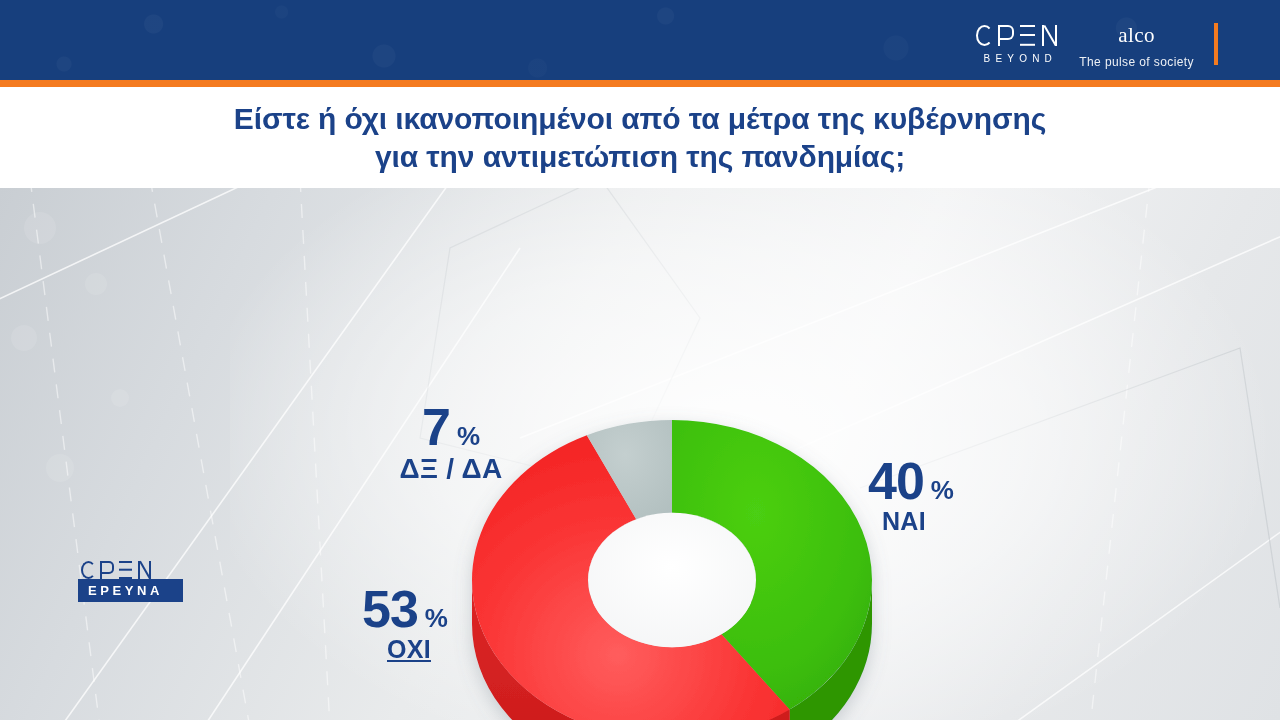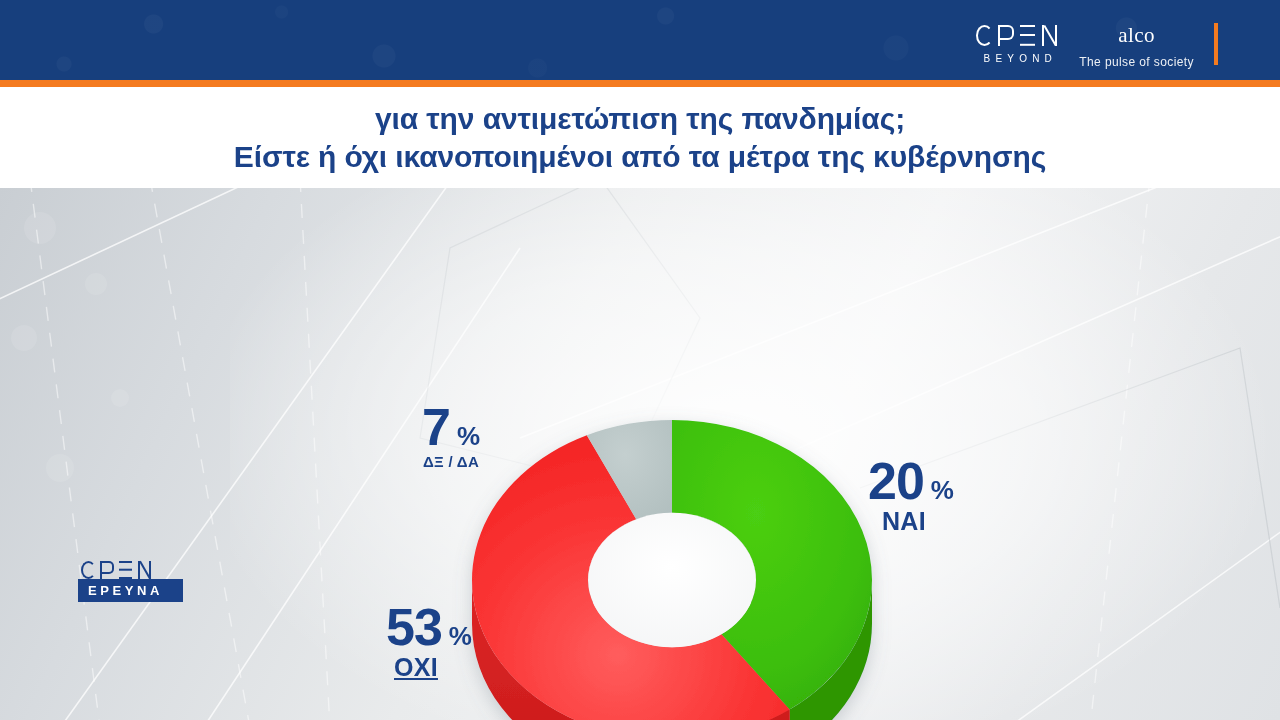--- a/index.html
+++ b/index.html
@@ -160,24 +160,24 @@
     font-size:52px; font-weight:bold; line-height:50px; letter-spacing:-1px;
   }
   .callout .pct{
     font-size:26px; font-weight:bold; margin-left:7px;
   }
   .callout .cat{
     font-size:25px; font-weight:bold; letter-spacing:.3px; margin-top:1px;
   }
   .callout-dxda{ left:397px; top:214px; text-align:center; width:108px; }
   .callout-dxda .num-row{ justify-content:center; }
-  .callout-dxda .cat{ font-size:15px; }
+  .callout-dxda .cat{ font-size:28px; }
   .callout-nai{ left:868px; top:268px; text-align:left; }
   .callout-nai .cat{ margin-left:14px; }
-  .callout-oxi{ left:362px; top:414px; text-align:left;margin-left:24px; }
+  .callout-oxi{ left:362px; top:396px; text-align:center; }
   .callout-oxi .cat{ margin-left:8px;text-decoration:underline; }
 </style>
 </head>
 <body>
 
 <div class="header-bar">
   <div class="header-texture"></div>
   <div class="brand-block">
 
     <div class="open-beyond">
@@ -194,22 +194,22 @@
       <div class="alco-word">alco</div>
       <div class="alco-tag">The pulse of society</div>
     </div>
 
     <div class="orange-tick"></div>
   </div>
 </div>
 <div class="orange-rule"></div>
 
 <div class="title-band">
+  <div class="title-line">Είστε ή όχι ικανοποιημένοι από τα μέτρα της κυβέρνησης</div>
   <div class="title-line">για την αντιμετώπιση της πανδημίας;</div>
-  <div class="title-line">Είστε ή όχι ικανοποιημένοι από τα μέτρα της κυβέρνησης</div>
 </div>
 
 <div class="stage">
 
   <svg class="bg-lines" viewBox="0 0 1280 532" preserveAspectRatio="none">
     <g stroke="#ffffff" stroke-opacity="0.75" fill="none" stroke-width="1.6">
       <path d="M -20 120 L 300 -30"></path>
       <path d="M 60 540 L 460 -20"></path>
       <path d="M 190 560 L 520 60"></path>
       <path d="M 1300 40 L 640 330"></path>
@@ -294,21 +294,21 @@
   <div class="callout callout-dxda">
     <div class="num-row">
       <span class="num">7</span>
       <span class="pct">%</span>
     </div>
     <div class="cat">ΔΞ / ΔΑ</div>
   </div>
 
   <div class="callout callout-nai">
     <div class="num-row">
-      <span class="num">20</span>
+      <span class="num">40</span>
       <span class="pct">%</span>
     </div>
     <div class="cat">ΝΑΙ</div>
   </div>
 
   <div class="callout callout-oxi">
     <div class="num-row">
       <span class="num">53</span>
       <span class="pct">%</span>
     </div>

